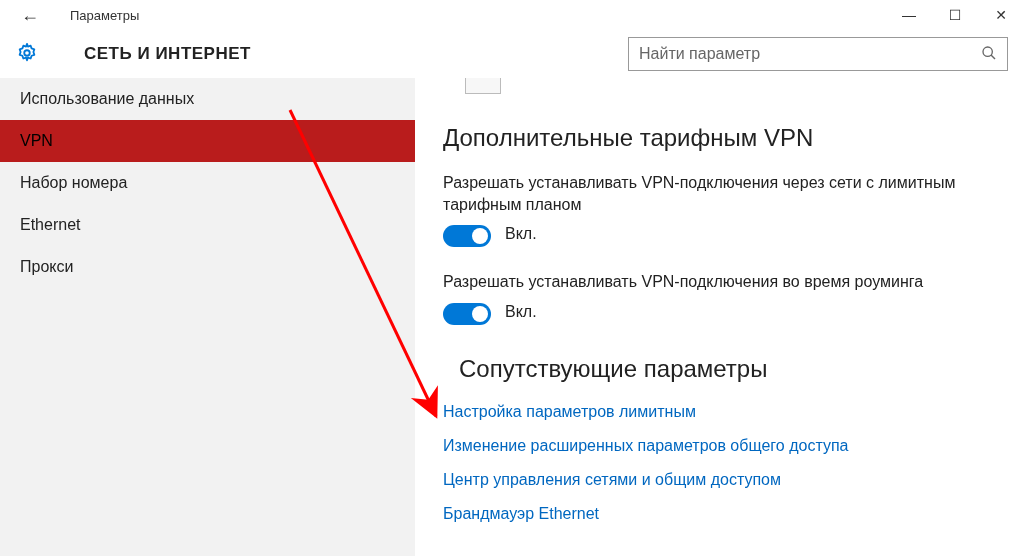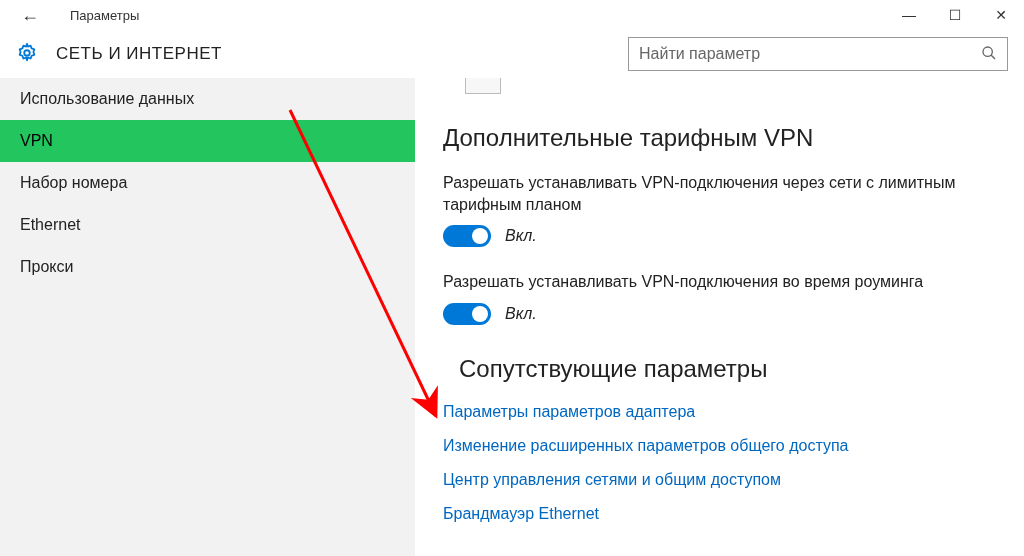--- a/index.html
+++ b/index.html
@@ -50,23 +50,24 @@
     height: 48px;
     padding: 0 16px;
   }
   .gear-icon {
     color: #0078d7;
     margin-right: 18px;
   }
   .header-title {
     flex: 1;
     font-size: 17px;
-    font-weight: 400;
+    font-weight: 700;
     letter-spacing: 0.5px;
     color: #222;
+    margin-left: 28px;
   }
   .search-box {
     width: 380px;
     height: 34px;
     border: 1px solid #999;
     display: flex;
     align-items: center;
     padding: 0 10px;
     color: #666;
   }
@@ -90,21 +91,21 @@
     background: #f2f2f2;
     padding-top: 0;
   }
   .side-item {
     padding: 12px 20px;
     font-size: 16px;
     color: #222;
     cursor: pointer;
   }
   .side-item.selected {
-    background: #22c55e;
+    background: #b91c1c;
     color: #000;
   }
   .content {
     flex: 1;
     padding: 0 28px 0 28px;
     overflow: hidden;
   }
   .partial-box {
     width: 36px;
     height: 16px;
@@ -124,22 +125,20 @@
     margin-bottom: 24px;
   }
   .setting-label {
     font-size: 16px;
     color: #222;
     margin-bottom: 10px;
     line-height: 1.35;
   }
   .toggle-row {
     display: flex;
-    align-items: center;
-    font-style: italic;
   }
   .toggle {
     width: 48px;
     height: 22px;
     border-radius: 11px;
     background: #0078d7;
     position: relative;
     margin-right: 14px;
     cursor: pointer;
   }
@@ -237,21 +236,21 @@
       <div class="toggle-row">
         <div class="toggle">
             <div class="knob"></div>
           </div>
         <span class="toggle-state">Вкл.</span>
       </div>
     </div>
 
     <h2 class="related-h">Сопутствующие параметры</h2>
 
-    <a class="link">Параметры параметров адаптера</a>
+    <a class="link">Настройка параметров лимитным</a>
     <a class="link">Изменение расширенных параметров общего доступа</a>
     <a class="link">Центр управления сетями и общим доступом</a>
     <a class="link">Брандмауэр Ethernet</a>
   </div>
 </div>
 
 <svg class="arrow-overlay" width="1024" height="556">
   <defs>
     <marker id="ah" markerWidth="12" markerHeight="12" refX="9" refY="5" orient="auto">
       <path d="M0,0 L10,5 L0,10 L3,5 Z" fill="#ff0000"></path>

